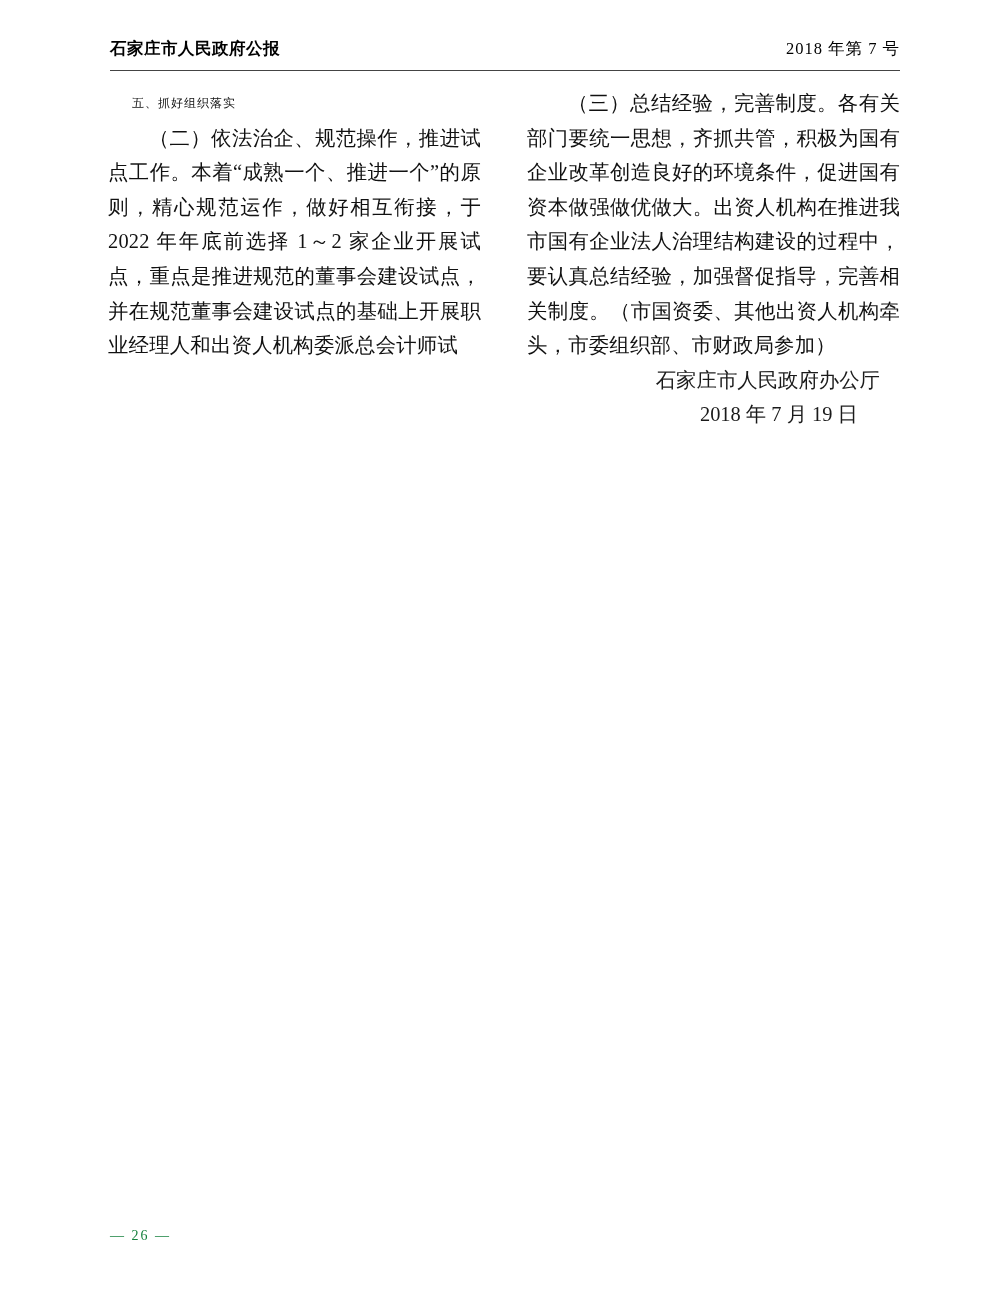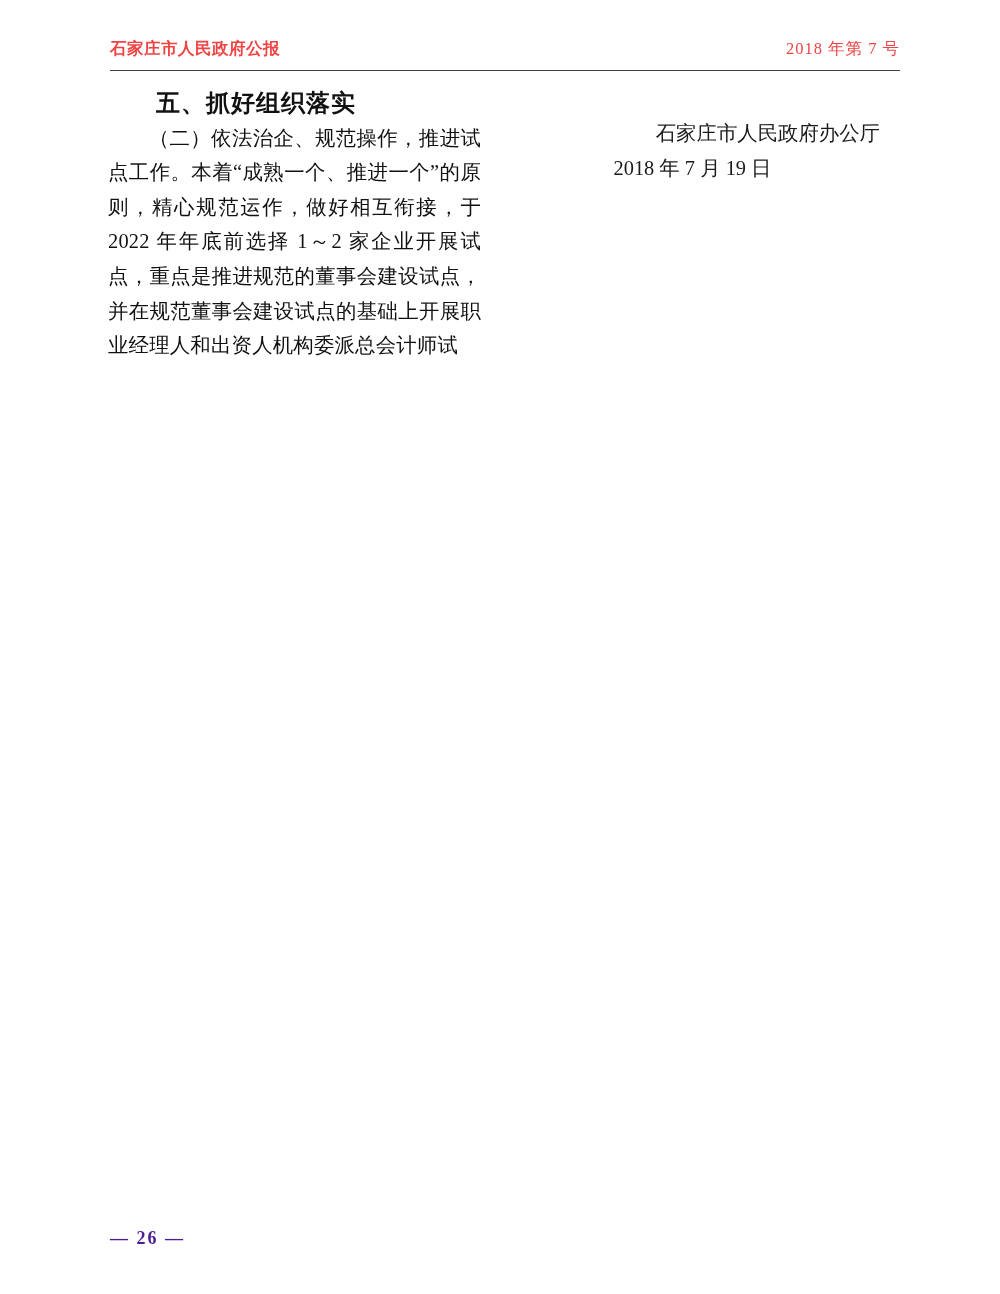--- a/index.html
+++ b/index.html
@@ -25,21 +25,21 @@
   .header {
     position: absolute;
     left: 110px;
     top: 38px;
     width: 790px;
     display: flex;
     justify-content: space-between;
     align-items: baseline;
     font-size: 16.5px;
     letter-spacing: 0.5px;
-    color: #ef4444;
+    color: #000000;
   }
   .header .left {
     font-family: "Liberation Serif", "DejaVu Serif", serif;
     font-weight: 600;
   }
   .header .right {
     font-family: "Liberation Serif", "DejaVu Serif", serif;
     letter-spacing: 1px;
     text-align: center;
   }
@@ -70,43 +70,41 @@
     text-align: justify;
     text-justify: inter-ideograph;
     letter-spacing: 0.2px;
     color: #111;
   }
   p.indent {
     text-indent: 2em;
   }
   p.heading {
     text-indent: 2em;
-    font-weight: 700;
+    font-weight: 400;
     font-family: "Liberation Sans", "DejaVu Sans", sans-serif;
-    font-size: 24px;
+    font-size: 12px;
     letter-spacing: 1px;
   }
   .sign {
-    margin-top: 30px;
     text-align: right;
     padding-right: 20px;
     font-size: 20.4px;
     line-height: 34.6px;
   }
   .sign div { white-space: nowrap; }
-  .sign .date { padding-right: 22px; text-align: center; }
+  .sign .date { padding-right: 22px; }
   
   .footer {
     position: absolute;
     left: 110px;
     top: 1228px;
-    font-size: 18px;
+    font-size: 14px;
     letter-spacing: 2px;
-    color: #4c1d95;
-    font-weight: bold;
+    color: #15803d;
   }
 </style>
 </head>
 <body>
 
 <div class="page">
 
   <div class="header">
     <span class="left">石家庄市人民政府公报</span>
     <span class="right">2018 年第 7 号</span>
@@ -114,20 +112,21 @@
   <div class="rule"></div>
 
   <div class="columns">
 
     <div class="col">
       <p class="heading">五、抓好组织落实</p>
       <p class="indent">（二）依法治企、规范操作，推进试点工作。本着“成熟一个、推进一个”的原则，精心规范运作，做好相互衔接，于 2022 年年底前选择 1～2 家企业开展试点，重点是推进规范的董事会建设试点，并在规范董事会建设试点的基础上开展职业经理人和出资人机构委派总会计师试</p>
     </div>
 
     <div class="col">
+      <p class="indent">（三）总结经验，完善制度。各有关部门要统一思想，齐抓共管，积极为国有企业改革创造良好的环境条件，促进国有资本做强做优做大。出资人机构在推进我市国有企业法人治理结构建设的过程中，要认真总结经验，加强督促指导，完善相关制度。（市国资委、其他出资人机构牵头，市委组织部、市财政局参加）</p>
       <div class="sign">
         <div class="issuer">石家庄市人民政府办公厅</div>
         <div class="date">2018 年 7 月 19 日</div>
       </div>
     </div>
 
   </div>
 
   <div class="footer">— 26 —</div>
 

